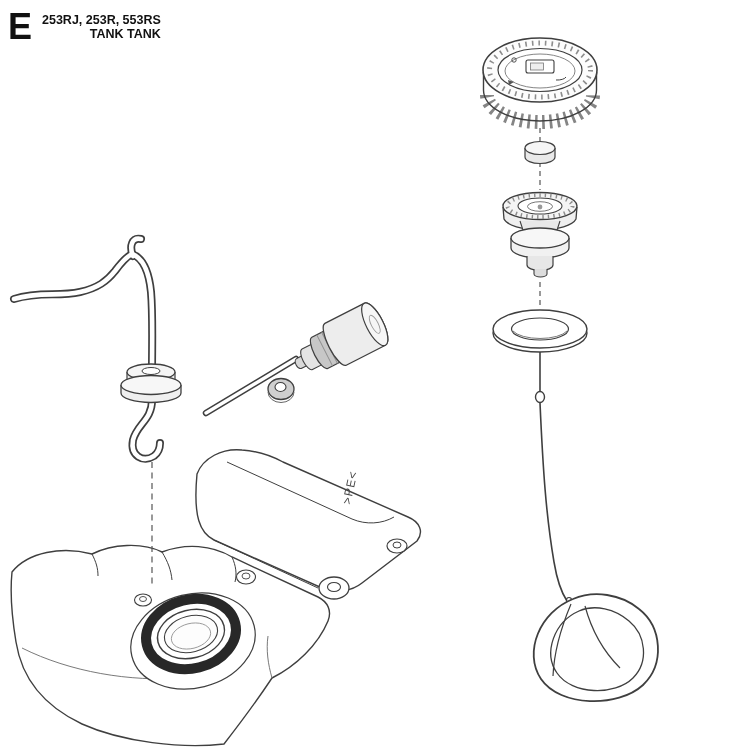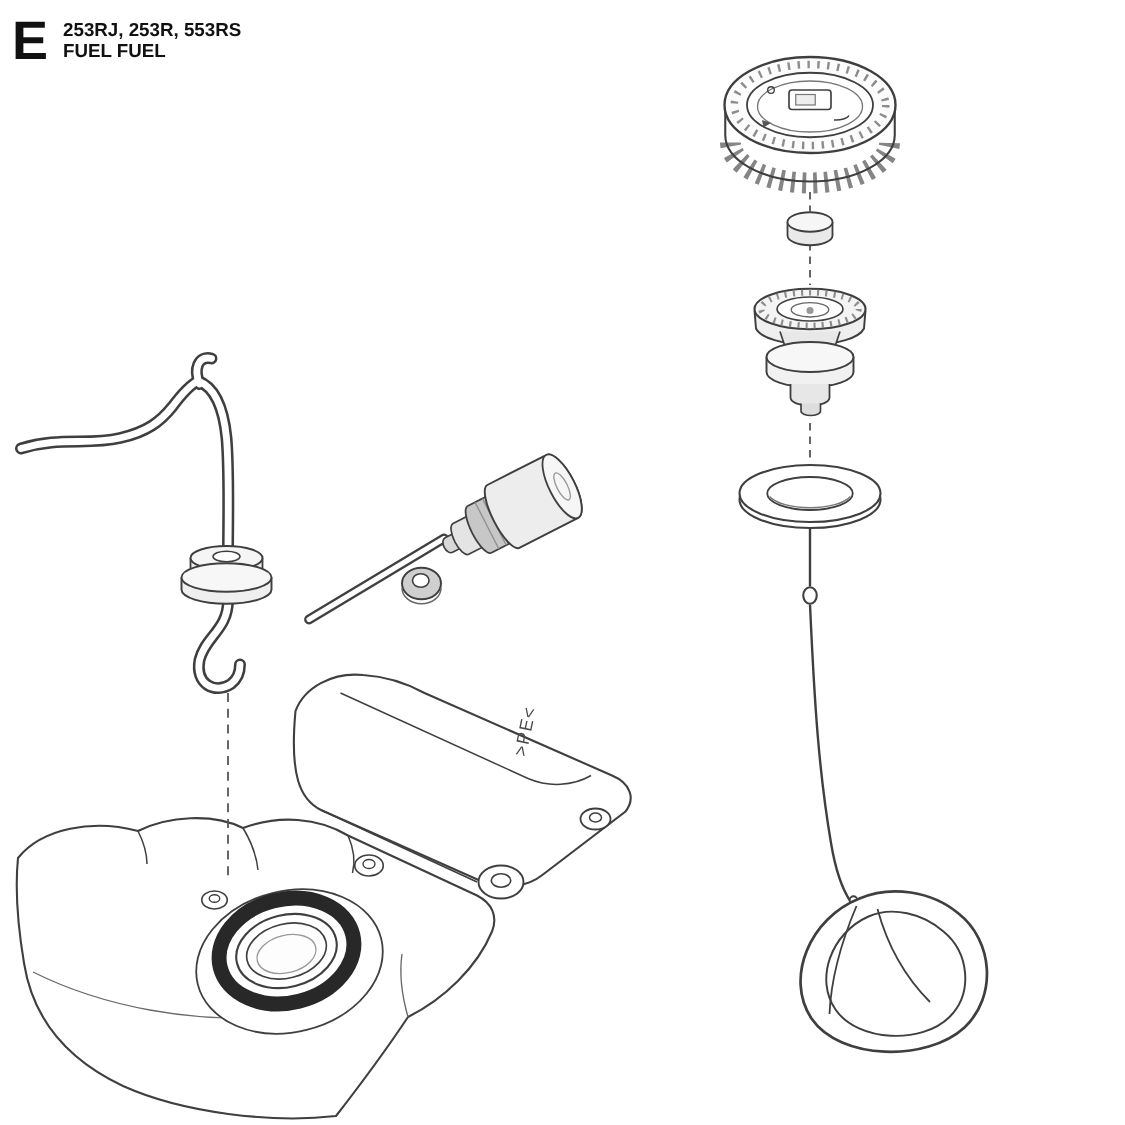--- a/index.html
+++ b/index.html
@@ -2,35 +2,35 @@
 <html><head>
 <meta charset="utf-8">
 <style>
   html,body{margin:0;padding:0;background:#fff;}
   .page{
     position:relative;width:750px;height:750px;background:#ffffff;overflow:hidden;
     font-family:"Liberation Sans",sans-serif;color:#111;
   }
   .header{position:absolute;top:12px;left:8px;display:flex;gap:10px;align-items:flex-start;z-index:5;}
   .section-letter{font-size:36px;font-weight:bold;line-height:0.85;letter-spacing:0;}
-  .header-text{display:flex;flex-direction:column;padding-top:1px;}
+  .header-text{display:flex;flex-direction:column;padding-top:1px;text-align:right;}
   .models{font-size:12.5px;font-weight:bold;line-height:1.15;}
   .title{font-size:12.5px;font-weight:bold;line-height:1.15;}
   svg.diagram{position:absolute;top:0;left:0;}
 </style>
 </head>
 <body>
 
 <div class="page">
 
   <div class="header">
     <div class="section-letter">E</div>
     <div class="header-text">
       <div class="models">253RJ, 253R, 553RS</div>
-      <div class="title">FUEL FUEL</div>
+      <div class="title">TANK TANK</div>
     </div>
   </div>
 
   <svg class="diagram" width="750" height="750" viewBox="0 0 750 750">
 
     <g stroke="#555" stroke-width="1.2" stroke-dasharray="5 4">
       <path d="M 540 128 V 141" fill="none"></path>
       <path d="M 540 162 V 190" fill="none"></path>
       <path d="M 540 282 V 308" fill="none"></path>
     </g>

